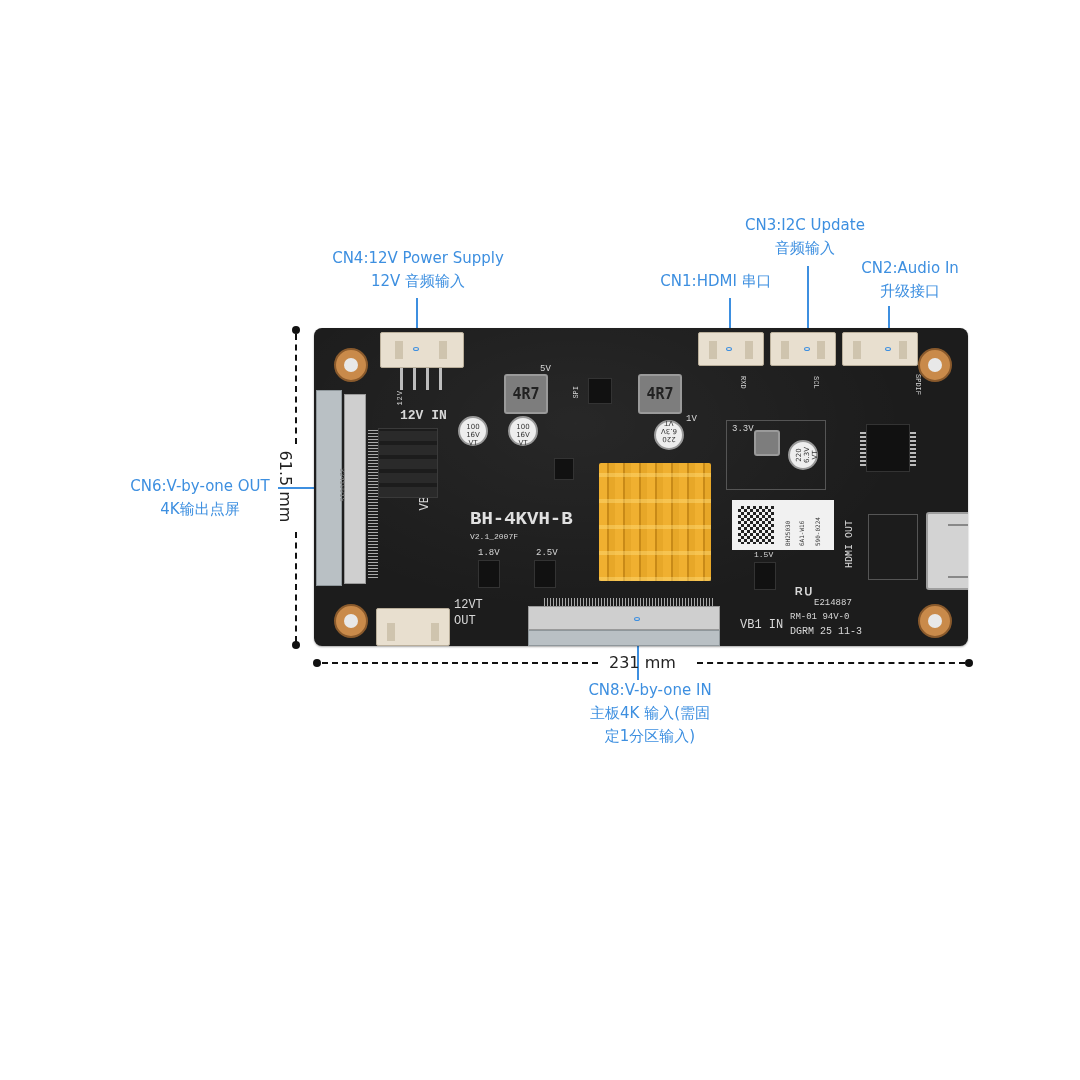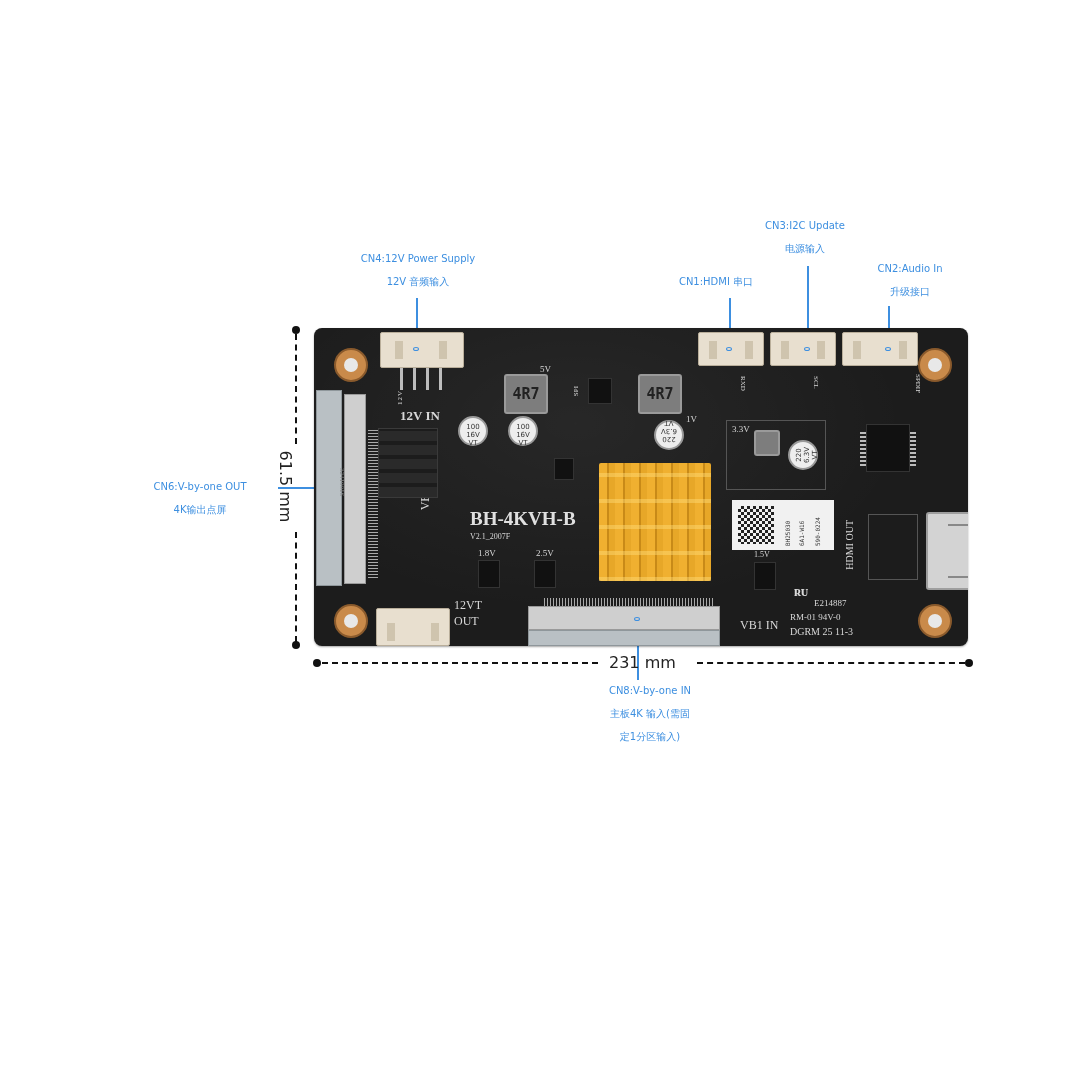--- a/index.html
+++ b/index.html
@@ -1,25 +1,25 @@
 <!DOCTYPE html>
 <html><head>
 <meta charset="utf-8">
 <style>
   * { box-sizing: border-box; margin: 0; padding: 0; }
   body { width: 1080px; height: 1080px; background: #ffffff; position: relative; overflow: hidden; font-family: "DejaVu Sans", sans-serif; }
-  .callout { position: absolute; color: #3d8fe0; font-size: 10px; line-height: 23px; text-align: center; white-space: nowrap; font-family: "DejaVu Sans", sans-serif; }
+  .callout { position: absolute; color: #3d8fe0; font-size: 15px; line-height: 23px; text-align: center; white-space: nowrap; font-family: "DejaVu Sans", sans-serif; }
   .leader { position: absolute; background: #3d8fe0; }
   .leader.v { width: 1.5px; }
   .leader.h { height: 1.5px; }
   .leader-end { position: absolute; width: 6px; height: 4px; border: 1.2px solid #3d8fe0; border-radius: 50%; background: transparent; }
 
   .board { position: absolute; left: 314px; top: 328px; width: 654px; height: 318px; background: #1c1c1c; border-radius: 8px; overflow: hidden; box-shadow: 0 1px 2px rgba(0,0,0,0.35); }
   .board-sheen { position:absolute; inset:0; background: radial-gradient(ellipse at 40% 30%, rgba(255,255,255,0.05), rgba(0,0,0,0) 60%); }
-  .silk { position: absolute; color: #d8d8d8; font-family: Liberation Serif, serif; white-space: nowrap; }
+  .silk { position: absolute; color: #d8d8d8; font-family: Liberation Mono, monospace; white-space: nowrap; }
   .mount { position: absolute; width: 34px; height: 34px; border-radius: 50%; background: #c98a4a; border: 2px solid #8a5a2c; }
   .mount::after { content:""; position:absolute; left:8px; top:8px; width:14px; height:14px; border-radius:50%; background:#e8e8e8; }
   .jst { position: absolute; background: #e8dfcf; border: 1px solid #b9ae9a; border-radius: 2px; }
   .jst .slot { position:absolute; top:8px; width:8px; height:18px; background:#cfc4ae; }
   .pin { position:absolute; width:3px; background:#bdbdbd; }
   .inductor { position:absolute; width:44px; height:40px; background:#7d7d7d; border:2px solid #9a9a9a; border-radius:3px; color:#222; font-family:"DejaVu Sans Mono", monospace; font-size:15px; font-weight:bold; display:flex; align-items:center; justify-content:center; }
   .cap { position:absolute; width:30px; height:30px; border-radius:50%; background:#eeeeee; border:2px solid #999; color:#333; font-size:7px; line-height:8px; text-align:center; padding-top:5px; font-family:"DejaVu Sans", sans-serif; }
   .ic { position:absolute; background:#111; border:1px solid #333; }
   .ic-pins-v { position:absolute; background: repeating-linear-gradient(90deg, #bbb 0 3px, transparent 3px 6px); height:5px; }
   .heatsink { position:absolute; left:285px; top:135px; width:112px; height:118px; background: repeating-linear-gradient(90deg, #f0b030 0 8px, #c88a18 8px 10px, #e7a728 10px 16px); border-radius:2px; }
@@ -38,21 +38,21 @@
 <body>
 
 <div class="callout" style="left:318px; top:247px; width:200px;">
   <div>CN4:12V Power Supply</div>
   <div>12V 音频输入</div>
 </div>
 <div class="leader v" style="left:416px; top:298px; height:52px;"></div>
 
 <div class="callout" style="left:735px; top:214px; width:140px;">
   <div>CN3:I2C Update</div>
-  <div>电源输入</div>
+  <div>音频输入</div>
 </div>
 <div class="leader v" style="left:807px; top:266px; height:84px;"></div>
 
 <div class="callout" style="left:654px; top:270px; width:124px;">
   <div>CN1:HDMI 串口</div>
 </div>
 <div class="leader v" style="left:729px; top:298px; height:52px;"></div>
 
 <div class="callout" style="left:846px; top:257px; width:128px;">
   <div>CN2:Audio In</div>

